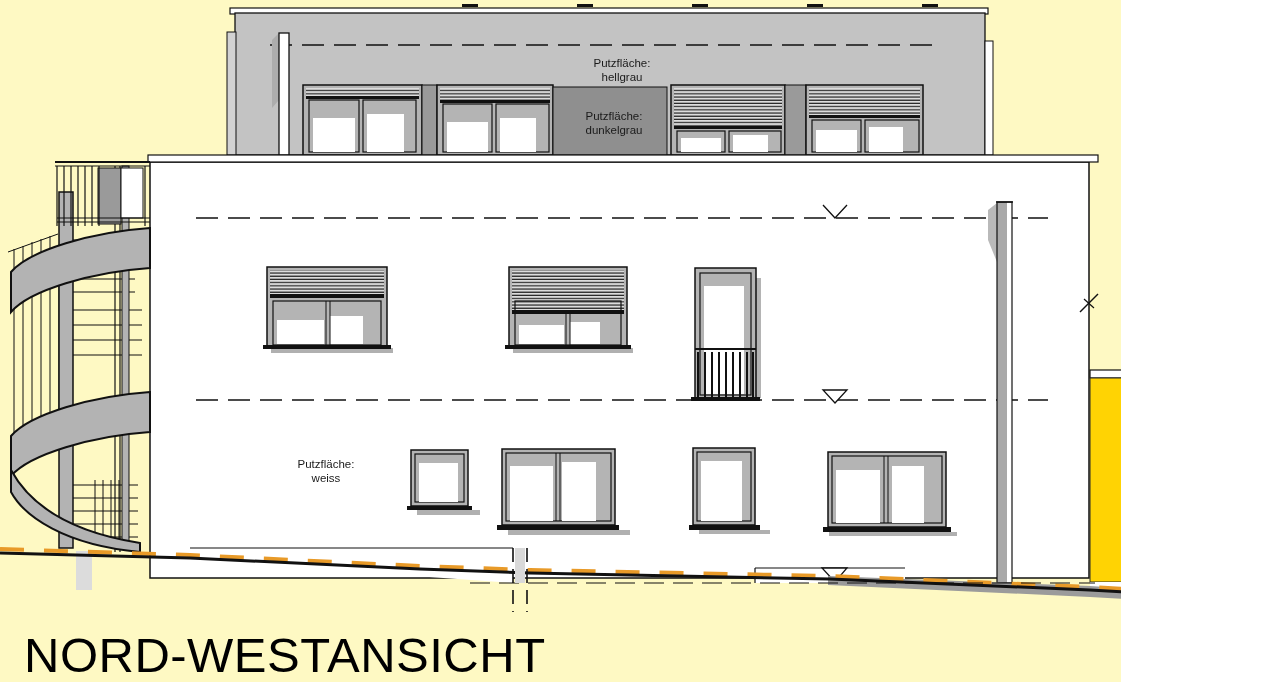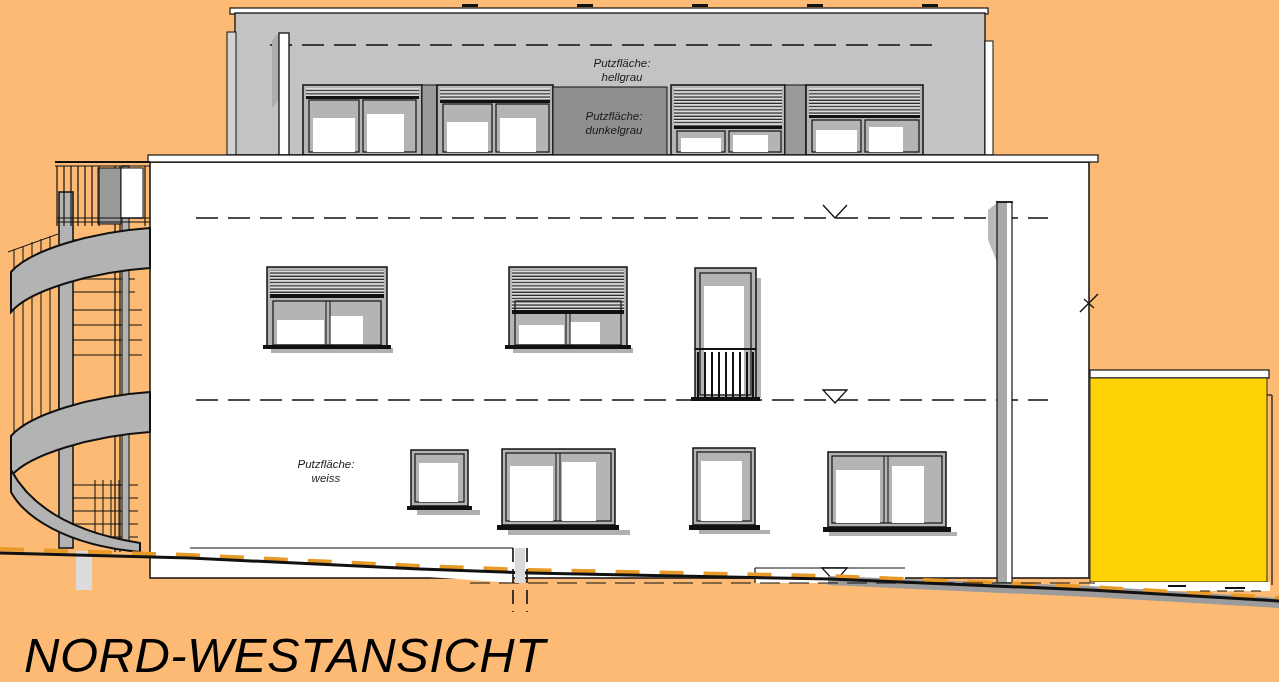--- a/index.html
+++ b/index.html
@@ -1,17 +1,17 @@
 <!DOCTYPE html>
 <html><head>
 <meta charset="utf-8">
 <style>
   html,body{margin:0;padding:0;background:#fff;}
-  .canvas{position:relative;width:1279px;height:682px;background:#fdba74;overflow:hidden;
-          font-family:"Liberation Sans",sans-serif;font-style:italic;}
+  .canvas{position:relative;width:1121px;height:682px;background:#fef9c3;overflow:hidden;
+          font-family:"Liberation Sans",sans-serif;}
   svg{position:absolute;left:0;top:0;}
   text{font-family:"Liberation Sans",sans-serif;}
   .anno{font-size:11.5px;fill:#1a1a1a;}
   .title-text{font-size:49px;fill:#000;letter-spacing:0.5px;}
 </style>
 </head>
 <body>
 
 <div class="canvas">
 <svg width="1279" height="682" viewBox="0 0 1279 682">

